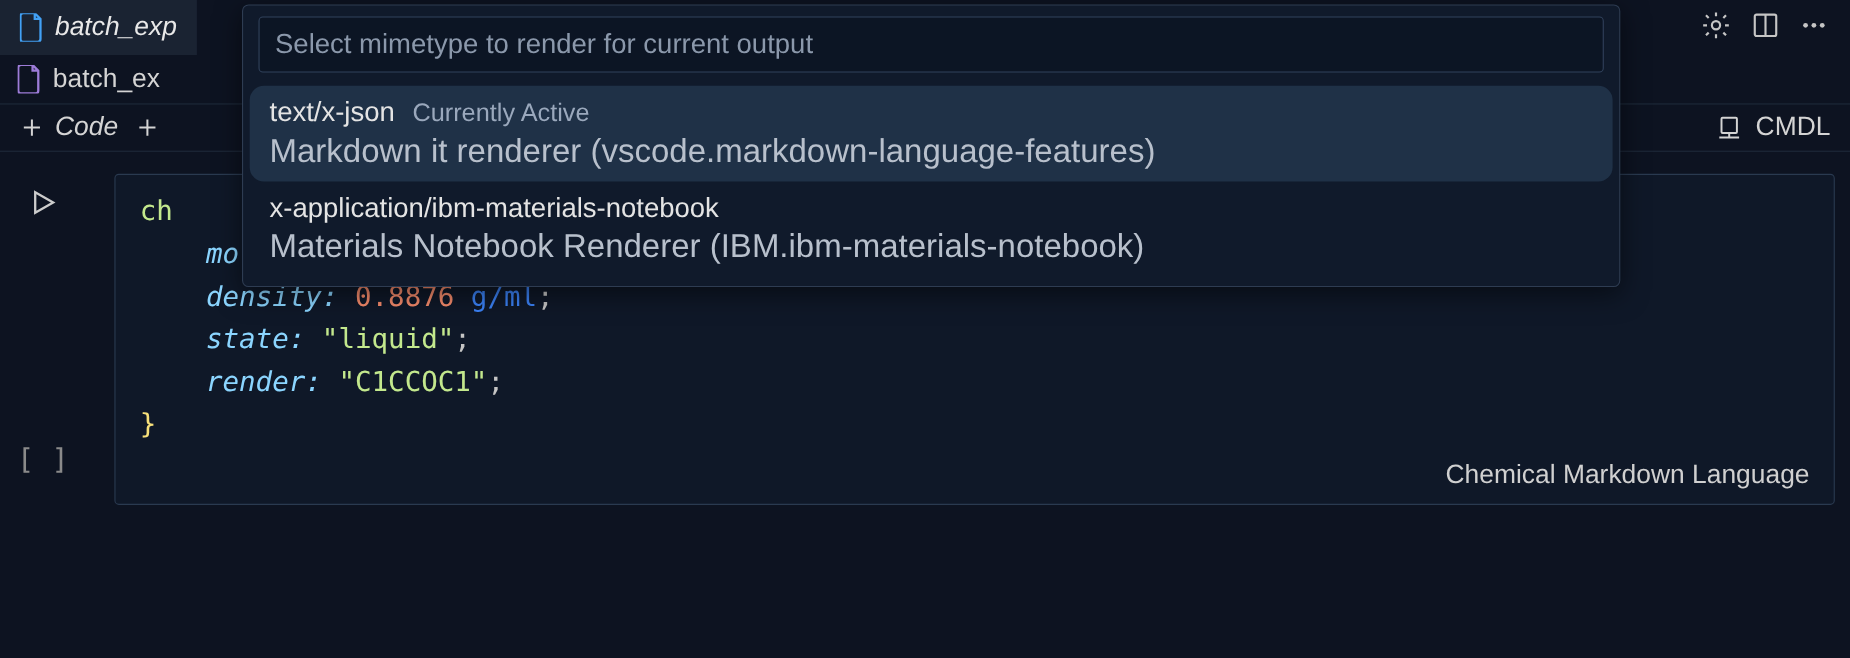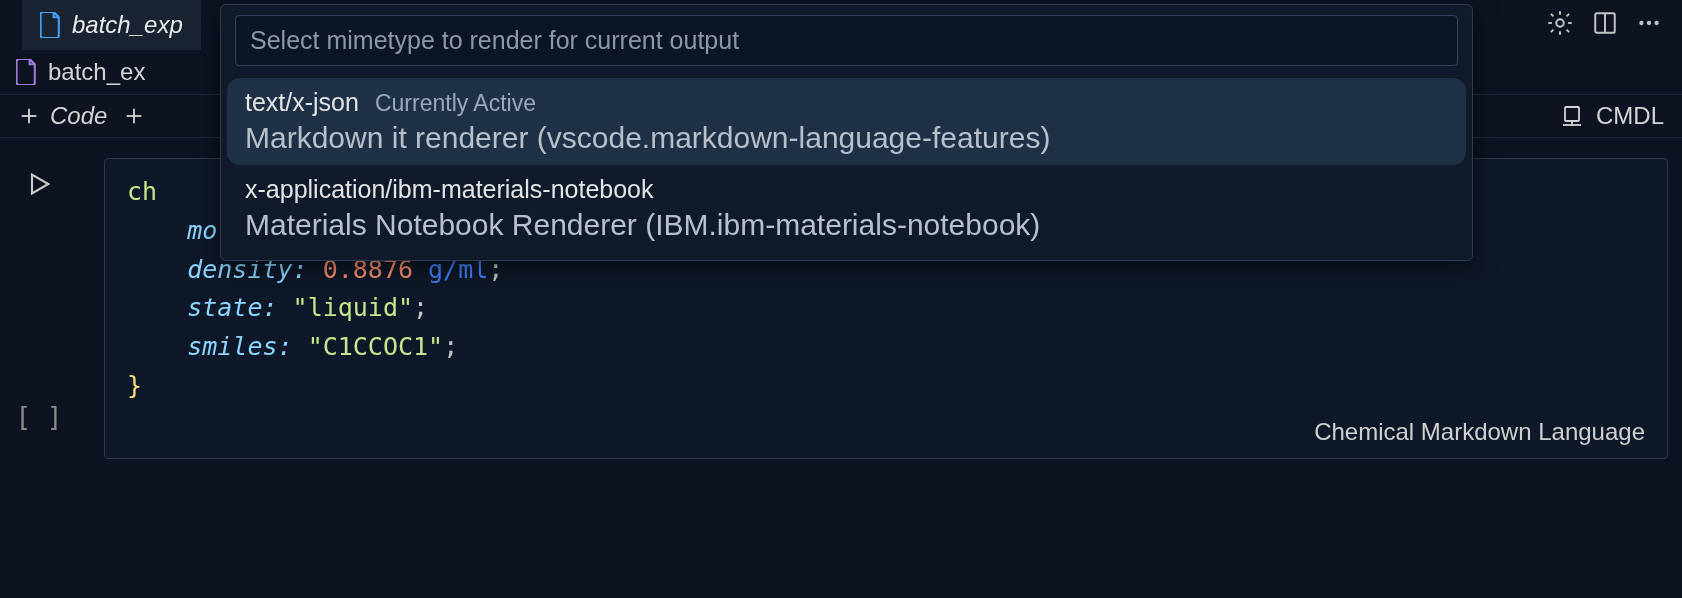--- a/index.html
+++ b/index.html
@@ -14,21 +14,21 @@
 }
 
 
 .tab-bar {
   display: flex;
   align-items: center;
   height: 50px;
   background: #0d1321;
   justify-content: space-between;
 }
-.tab-bar-left { display: flex; align-items: flex-start; padding-left: 22px; }
+.tab-bar-left { display: flex; align-items: flex-start; }
 .tab {
   display: flex;
   align-items: center;
   padding: 0 18px;
   height: 50px;
   background: #1a2332;
   gap: 10px;
   font-style: italic;
   font-size: 24px;
   color: #e8e8e8;
@@ -235,21 +235,21 @@
         </svg>
     </span>
     <div class="brackets">[ ]</div>
   </div>
 
   <div class="cell">
     <div class="code"><span class="tok-keyword">ch</span>
     <span class="tok-prop">molecular_weight</span><span class="tok-prop">:</span> <span class="tok-num">72.11</span><span class="tok-unit"> g/mol</span><span class="tok-semi">;</span>
     <span class="tok-prop">density</span><span class="tok-prop">:</span> <span class="tok-num">0.8876</span><span class="tok-unit"> g/ml</span><span class="tok-semi">;</span>
     <span class="tok-prop">state</span><span class="tok-prop">:</span> <span class="tok-str">"liquid"</span><span class="tok-semi">;</span>
-    <span class="tok-prop">smiles</span><span class="tok-prop">:</span> <span class="tok-str">"C1CCOC1"</span><span class="tok-semi">;</span>
+    <span class="tok-prop">render</span><span class="tok-prop">:</span> <span class="tok-str">"C1CCOC1"</span><span class="tok-semi">;</span>
 <span class="tok-punc">}</span></div>
     <div class="cell-footer">Chemical Markdown Language</div>
   </div>
 </div>
 
 <div class="quickpick">
   <div class="qp-input-row">
     <input class="qp-input" placeholder="Select mimetype to render for current output" style="">
   </div>
   <div class="qp-list">

